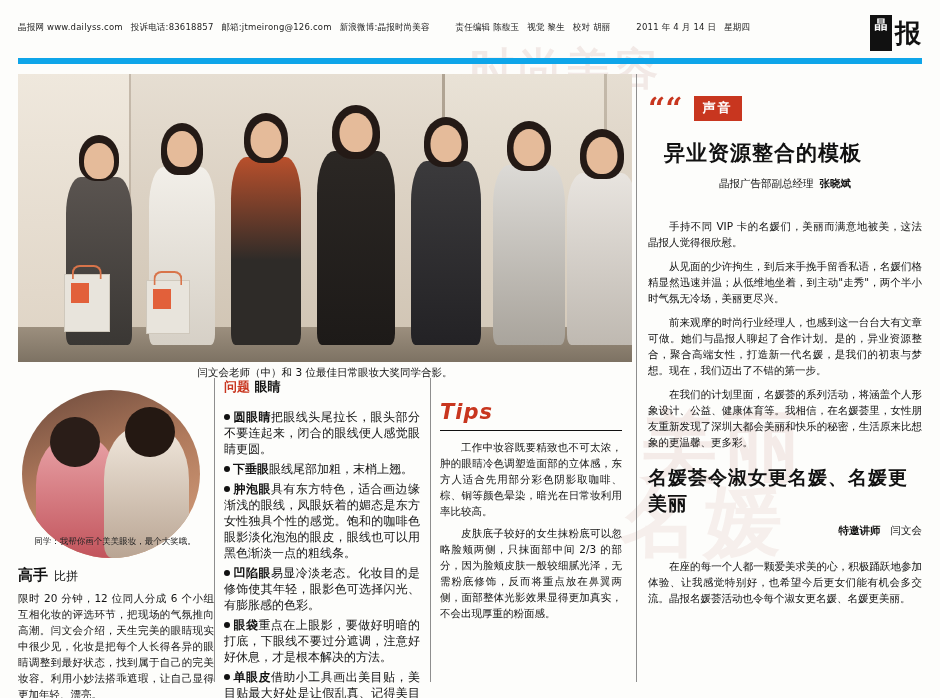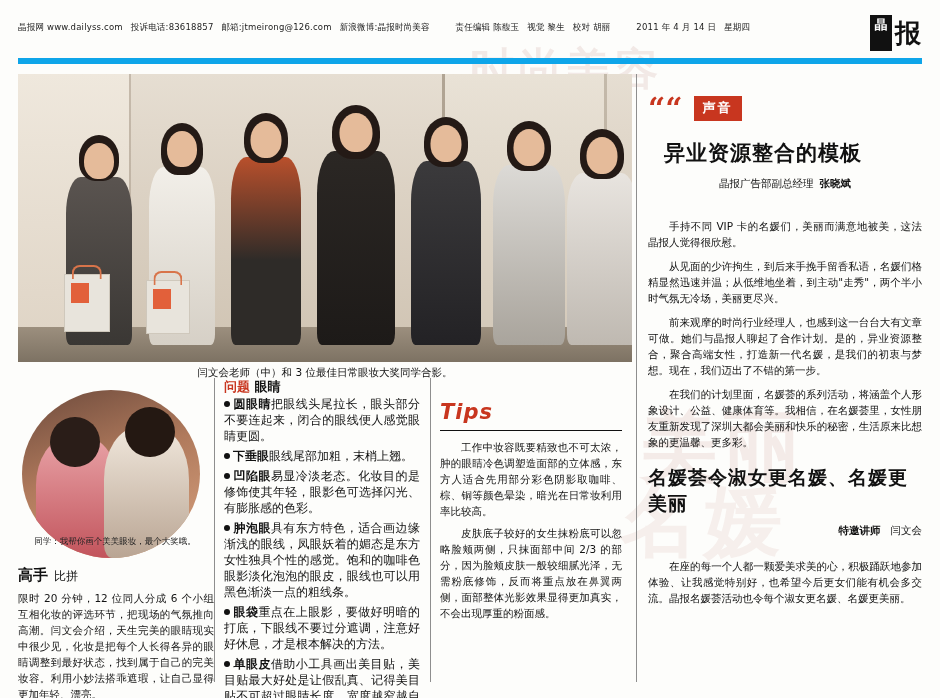--- a/index.html
+++ b/index.html
@@ -250,21 +250,21 @@
   
   .col-eyes {
     position: absolute;
     left: 224px;
     top: 378px;
     width: 196px;
   }
   .col-eyes .hd {
     font-size: 13px;
     font-weight: bold;
-    margin-bottom: 0;
+    margin-bottom: 13px;
   }
   .col-eyes .hd .tag { color: #c8361f; }
   .col-eyes .item {
     font-size: 12px;
     line-height: 16px;
     text-align: justify;
     margin-bottom: 4px;
   }
   .col-eyes .item b { font-weight: bold; }
   .dot {
@@ -473,24 +473,24 @@
       <span>眼睛</span>
     </div>
 
     <div class="item">
       <span class="dot"></span><b>圆眼睛</b><span>把眼线头尾拉长，眼头部分不要连起来，闭合的眼线便人感觉眼睛更圆。</span>
     </div>
     <div class="item">
       <span class="dot"></span><b>下垂眼</b><span>眼线尾部加粗，末梢上翘。</span>
     </div>
     <div class="item">
+      <span class="dot"></span><b>肿泡眼</b><span>具有东方特色，适合画边缘渐浅的眼线，凤眼妖着的媚态是东方女性独具个性的感觉。饱和的咖啡色眼影淡化泡泡的眼皮，眼线也可以用黑色渐淡一点的粗线条。</span>
+    </div>
+    <div class="item">
       <span class="dot"></span><b>凹陷眼</b><span>易显冷淡老态。化妆目的是修饰使其年轻，眼影色可选择闪光、有膨胀感的色彩。</span>
-    </div>
-    <div class="item">
-      <span class="dot"></span><b>肿泡眼</b><span>具有东方特色，适合画边缘渐浅的眼线，凤眼妖着的媚态是东方女性独具个性的感觉。饱和的咖啡色眼影淡化泡泡的眼皮，眼线也可以用黑色渐淡一点的粗线条。</span>
     </div>
     <div class="item">
       <span class="dot"></span><b>眼袋</b><span>重点在上眼影，要做好明暗的打底，下眼线不要过分遮调，注意好好休息，才是根本解决的方法。</span>
     </div>
     <div class="item">
       <span class="dot"></span><b>单眼皮</b><span>借助小工具画出美目贴，美目贴最大好处是让假乱真、记得美目贴不可超过眼睛长度，宽度越窄越自然。眼线尽量贴紧睫毛根部，不要过粗。</span>
     </div>
   </div>
 
   <div class="vrule" style="left:430px; top:378px; height:304px;"></div>

